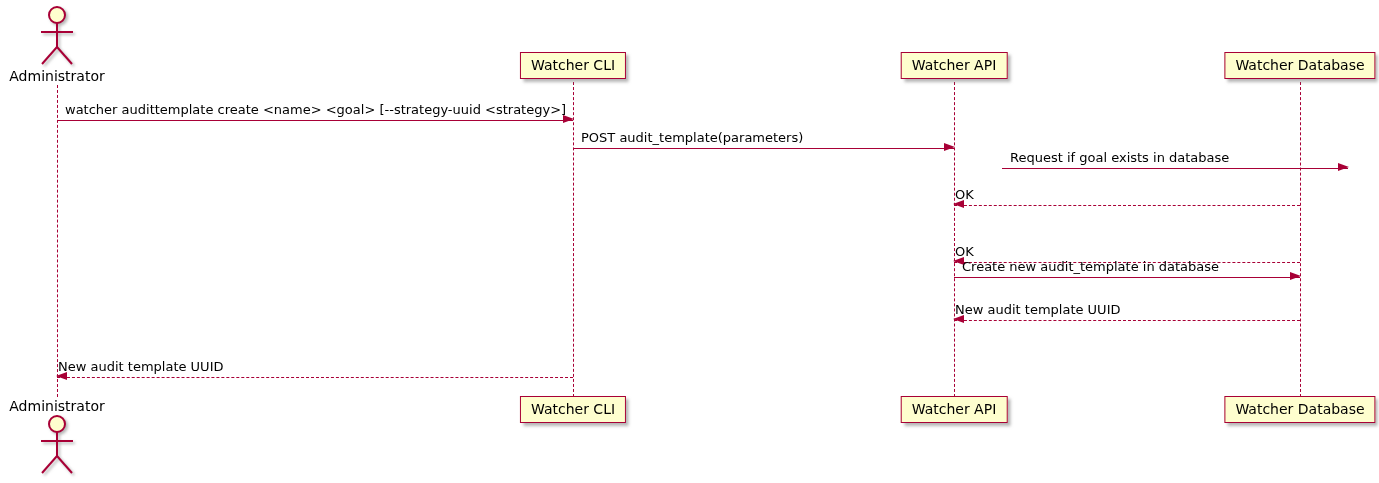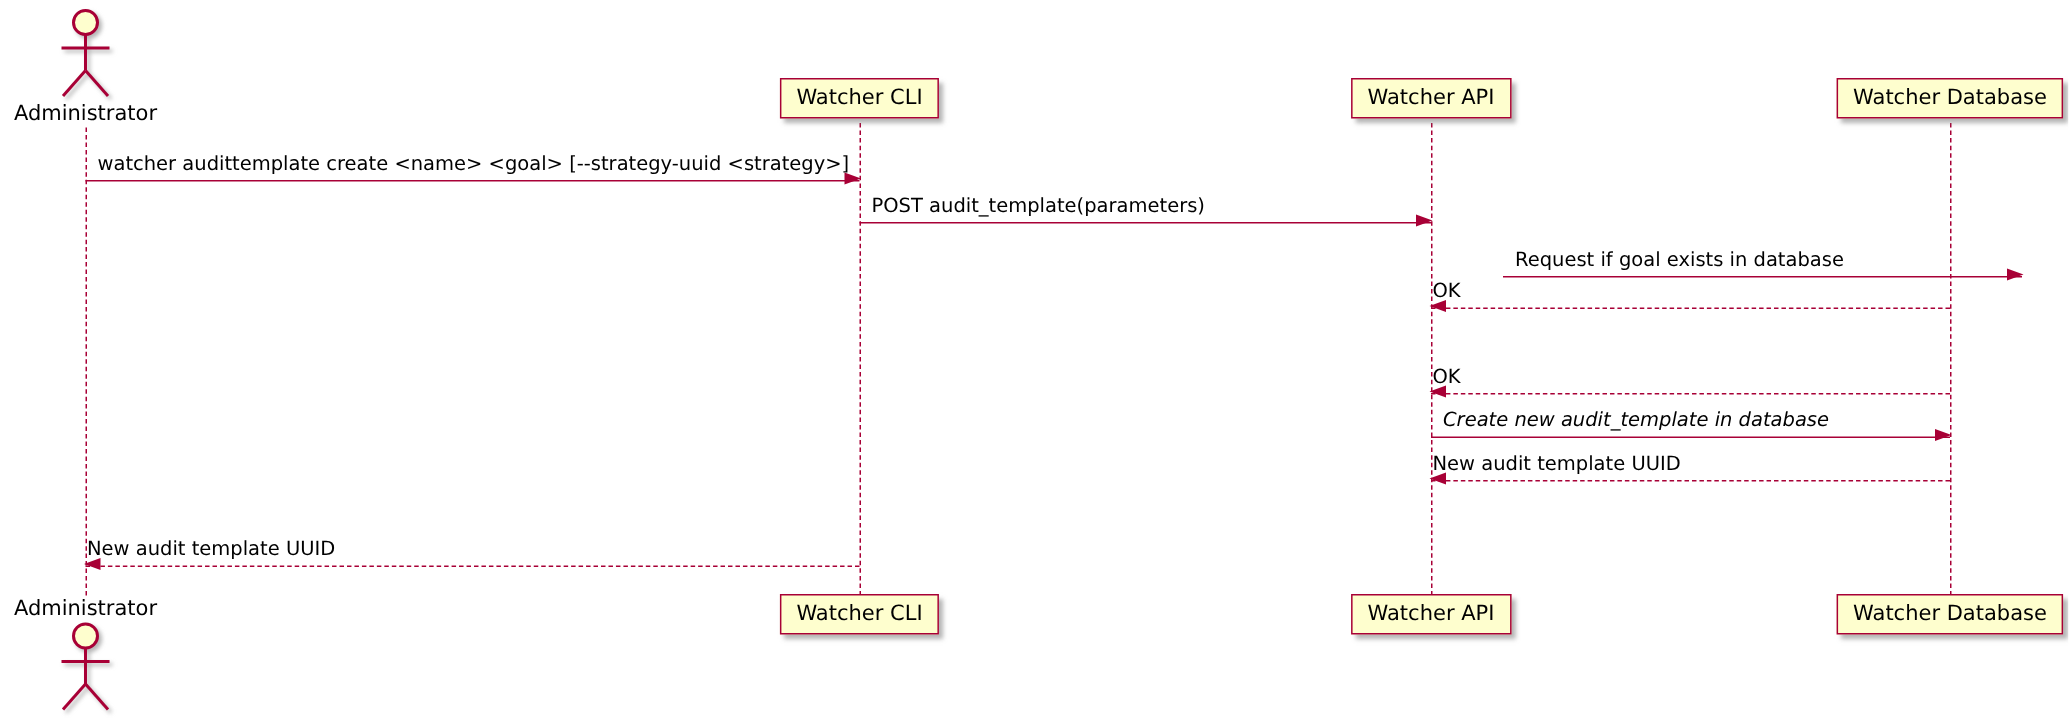--- a/index.html
+++ b/index.html
@@ -105,21 +105,21 @@
       </div>
   </div>
 
   <div class="msg right solid" style="left:57px;top:102px;width:516px;">
     <div class="msg-text">watcher audittemplate create &lt;name&gt; &lt;goal&gt; [--strategy-uuid &lt;strategy&gt;]</div>
     <div class="msg-line">
         <i class="arrowhead"></i>
       </div>
   </div>
 
-  <div class="msg right solid" style="left:954px;top:166px;width:346px;padding-left:48px;">
+  <div class="msg right solid" style="left:954px;top:150px;width:346px;padding-left:48px;">
     <div class="msg-text">Request if goal exists in database</div>
     <div class="msg-line">
         <i class="arrowhead"></i>
       </div>
   </div>
 
   <div class="msg left dashed" style="left:954px;top:187px;width:346px;">
     <div class="msg-text">OK</div>
     <div class="msg-line">
         <i class="arrowhead"></i>
@@ -127,21 +127,21 @@
   </div>
 
 
   <div class="msg left dashed" style="left:954px;top:244px;width:346px;">
     <div class="msg-text">OK</div>
     <div class="msg-line">
         <i class="arrowhead"></i>
       </div>
   </div>
 
-  <div class="msg right solid" style="left:954px;top:273px;width:346px;font-style:italic;">
+  <div class="msg right solid" style="left:954px;top:259px;width:346px;">
     <div class="msg-text">Create new audit_template in database</div>
     <div class="msg-line">
         <i class="arrowhead"></i>
       </div>
   </div>
 
   <div class="msg left dashed" style="left:954px;top:302px;width:346px;">
     <div class="msg-text">New audit template UUID</div>
     <div class="msg-line">
         <i class="arrowhead"></i>

